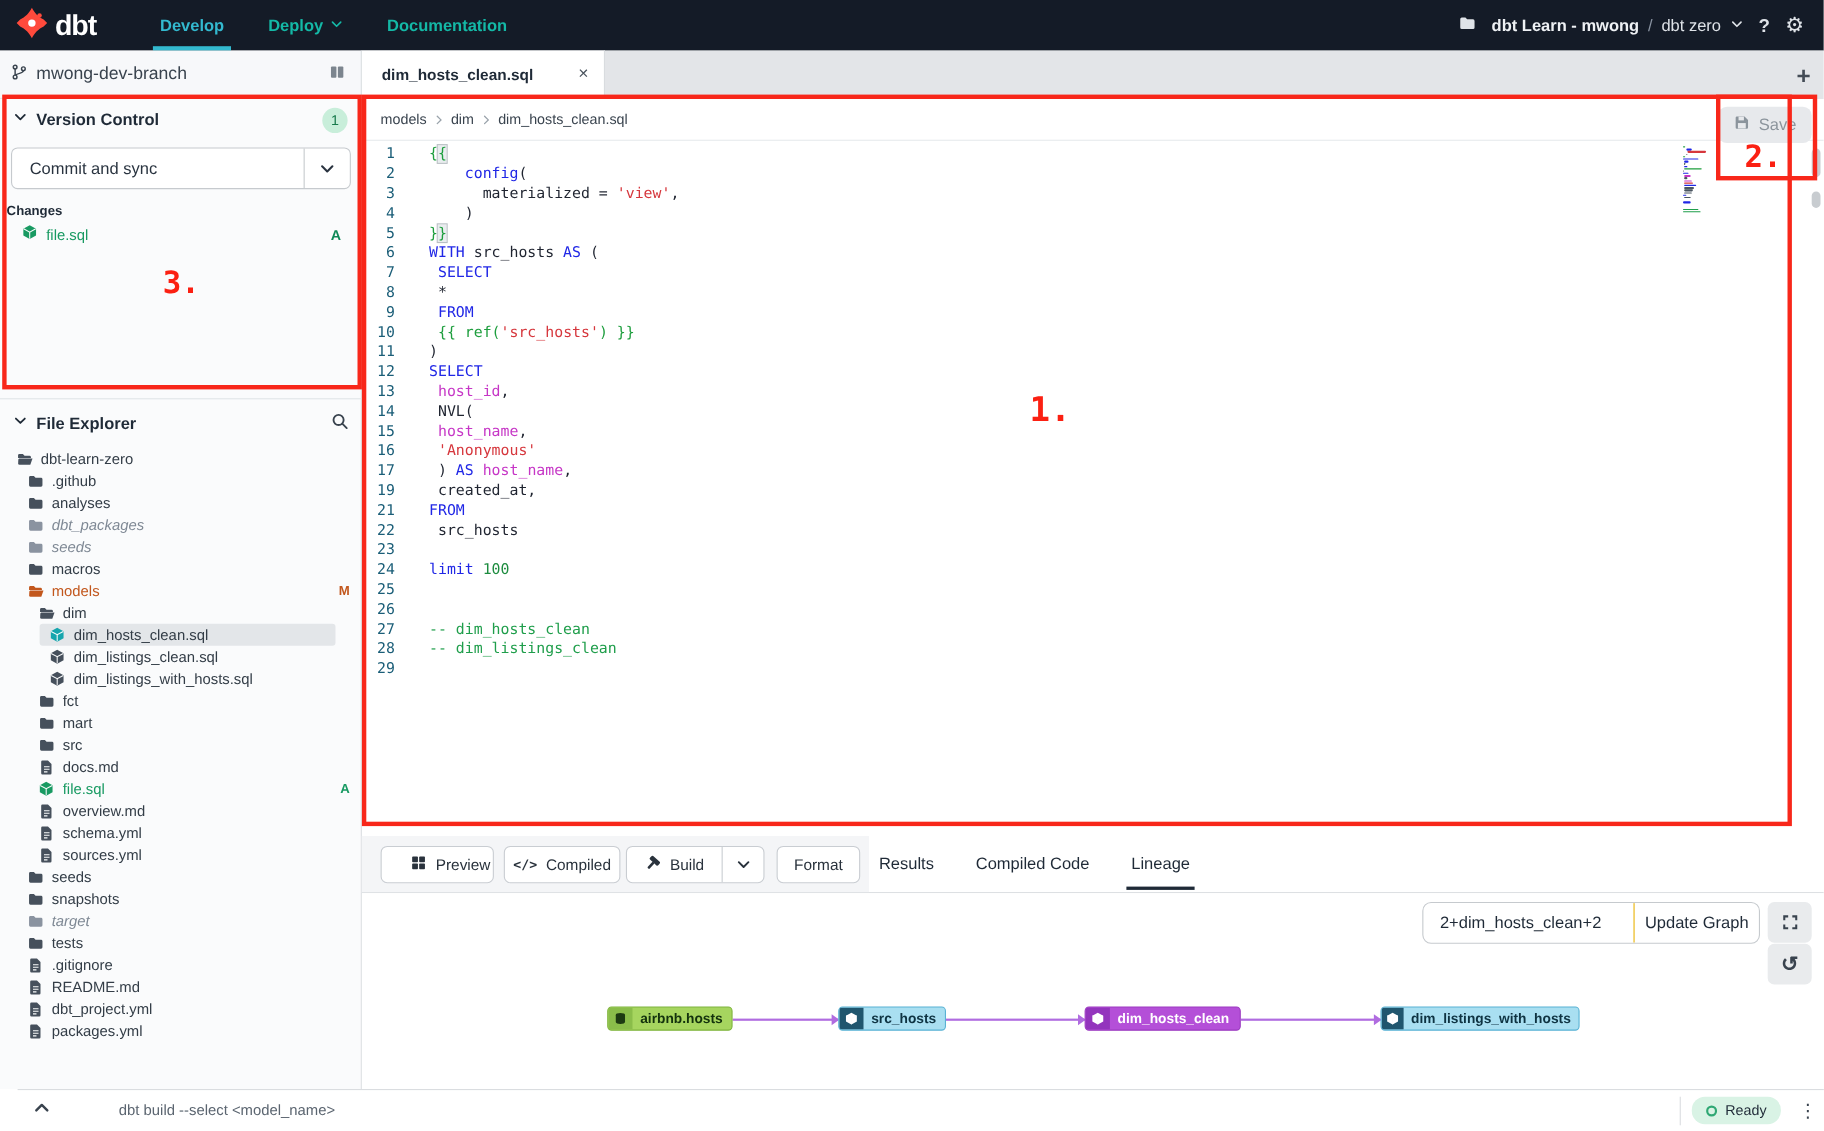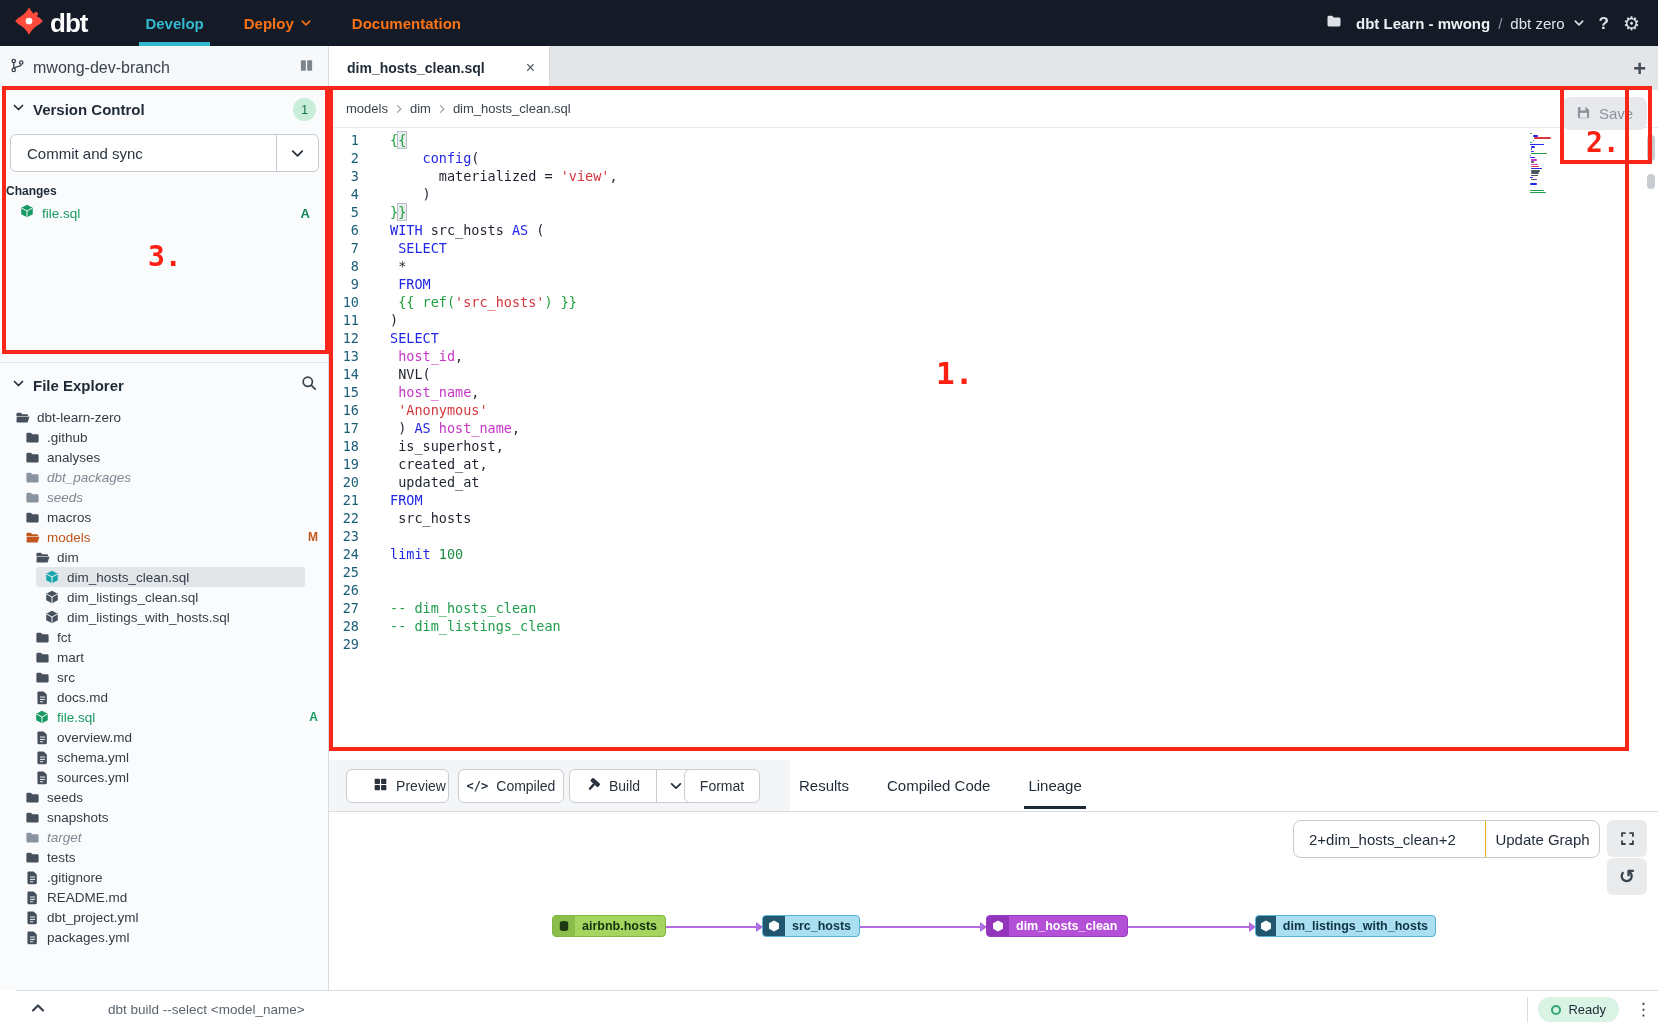--- a/index.html
+++ b/index.html
@@ -5,21 +5,21 @@
   * { margin:0; padding:0; box-sizing:border-box; }
   html,body { width:1658px; height:1028px; }
   body { font-family:"Liberation Sans", sans-serif; background:#fff; overflow:hidden; }
   #app { position:relative; width:1658px; height:1028px; background:#fff; }
 
   
   .topnav { position:absolute; left:0; top:0; width:1658px; height:46px; background:#141b27; display:flex; align-items:center; }
   .brand { display:flex; align-items:center; gap:6px; padding-left:14px; }
   .brand-text { color:#fff; font-size:26px; font-weight:bold; letter-spacing:-1px; }
   .nav-items { display:flex; align-items:center; height:46px; margin-left:58px; gap:40px; }
-  .nav-item { position:relative; height:46px; display:flex; align-items:center; gap:6px; color:#f97316; font-size:15px; font-weight:bold; cursor:pointer; }
+  .nav-item { position:relative; height:46px; display:flex; align-items:center; gap:6px; color:#14b8a6; font-size:15px; font-weight:bold; cursor:pointer; }
   .nav-item.active { color:#33b9cf; }
   .nav-item.active::after { content:""; position:absolute; left:-6px; right:-6px; bottom:0; height:4px; background:#33b9cf; }
   .topnav-right { margin-left:auto; display:flex; align-items:center; gap:14px; padding-right:18px; color:#dfe3e8; }
   .proj { display:flex; align-items:center; gap:8px; font-size:15px; }
   .proj b { font-weight:bold; color:#eef1f4; }
   .proj .sep { color:#8b95a3; }
   .icon-btn { color:#dfe3e8; font-size:18px; line-height:1; cursor:pointer; }
 
   
   .branchbar { position:absolute; left:0; top:46px; width:329px; height:44px; background:#f7f8fa; border-bottom:1px solid #e2e5e8; border-right:1px solid #d9dcdf; display:flex; align-items:center; color:#39434e; }
@@ -554,30 +554,22 @@
         </div>
         <div class="code-line">
           <span class="gutter">16</span>
           <span class="ctext"><span class="tk-d"> </span><span class="tk-s">'Anonymous'</span></span>
         </div>
         <div class="code-line">
           <span class="gutter">17</span>
           <span class="ctext"><span class="tk-d"> ) </span><span class="tk-k">AS</span><span class="tk-d"> </span><span class="tk-v">host_name</span><span class="tk-d">,</span></span>
         </div>
         <div class="code-line">
-          <span class="gutter">18</span>
-          <span class="ctext"><span class="tk-d"> is_superhost,</span></span>
-        </div>
-        <div class="code-line">
           <span class="gutter">19</span>
           <span class="ctext"><span class="tk-d"> created_at,</span></span>
-        </div>
-        <div class="code-line">
-          <span class="gutter">20</span>
-          <span class="ctext"><span class="tk-d"> updated_at</span></span>
         </div>
         <div class="code-line">
           <span class="gutter">21</span>
           <span class="ctext"><span class="tk-k">FROM</span></span>
         </div>
         <div class="code-line">
           <span class="gutter">22</span>
           <span class="ctext"><span class="tk-d"> src_hosts</span></span>
         </div>
         <div class="code-line">
@@ -669,21 +661,21 @@
                 </g>
               </svg></span>
           <span>Build</span>
         </span>
         <span class="build-caret" id="build-chev">
             <svg width="14" height="14" viewBox="0 0 16 16">
               <path d="M3 5.5 L8 10.5 L13 5.5" fill="none" stroke="currentColor" stroke-width="2" stroke-linecap="round" stroke-linejoin="round"></path>
             </svg>
           </span>
       </div>
-      <button class="tb-btn" style="left:355px; width:76px;">
+      <button class="tb-btn" style="left:377px; width:76px;">
         <span>Format</span>
       </button>
       <div class="result-tabs" id="result-tabs">
           <div class="rtab">Results</div>
           <div class="rtab">Compiled Code</div>
           <div class="rtab active">Lineage</div>
         </div>
     </div>
 
     <div class="lineage">

